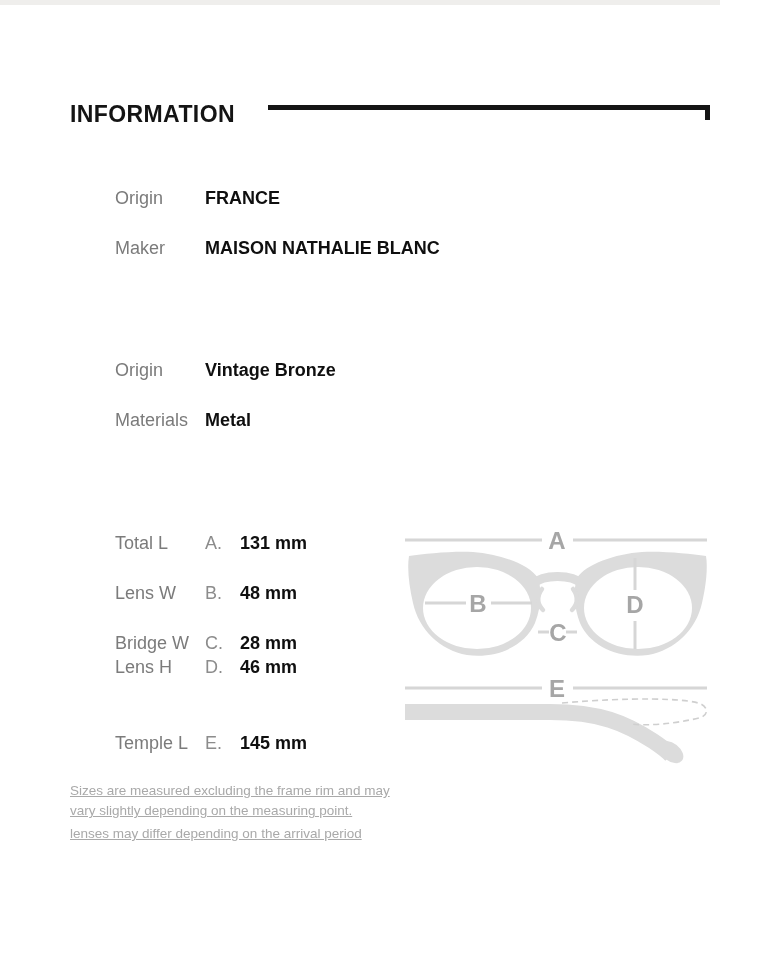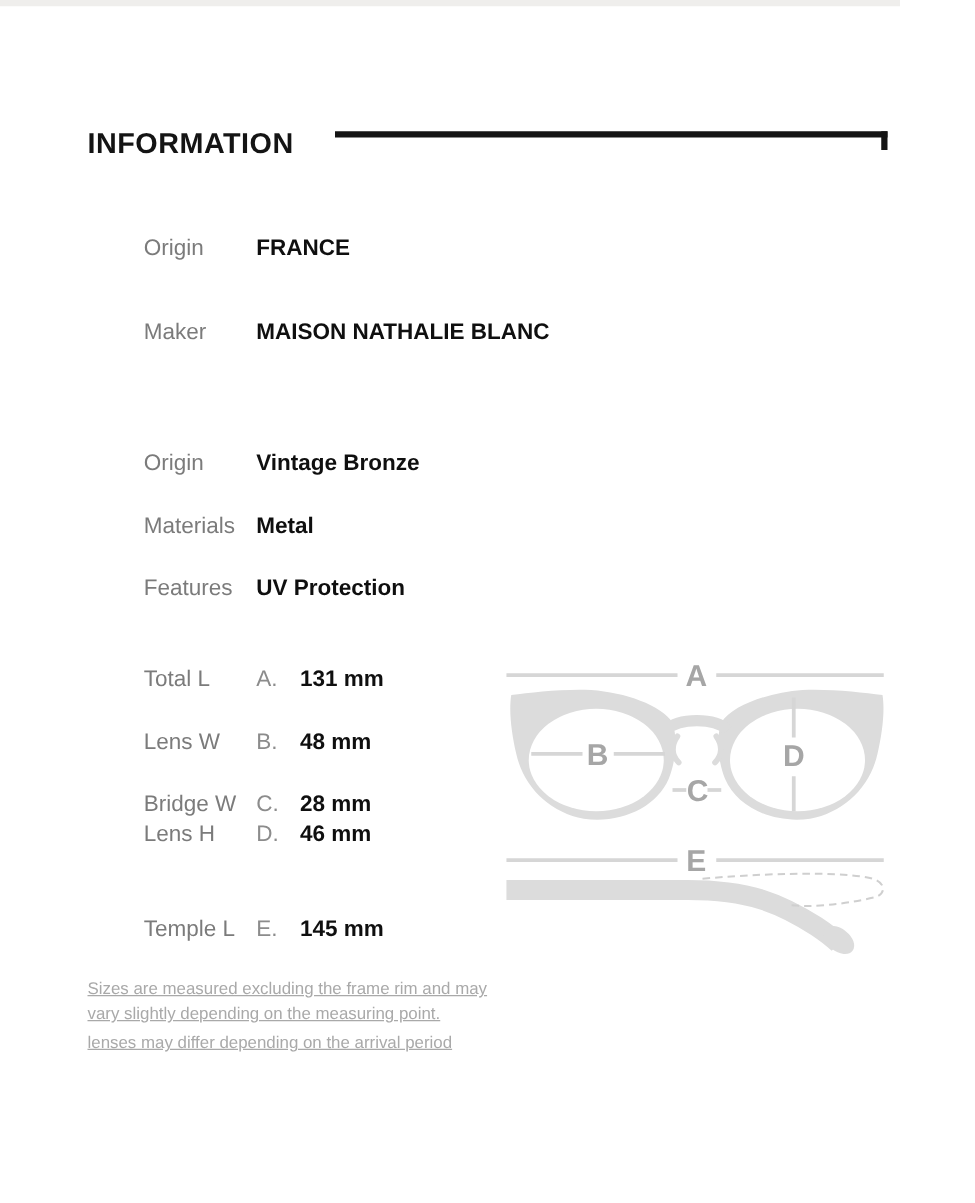--- a/index.html
+++ b/index.html
@@ -44,36 +44,32 @@
 
   <h2 class="page-title">INFORMATION</h2>
   <div class="title-rule">
     <span class="tick"></span>
   </div>
 
   <div class="row" style="top:186px">
     <span class="lbl">Origin</span>
     <span class="val">FRANCE</span>
   </div>
-  <div class="row" style="top:253px">
+  <div class="row" style="top:236px">
     <span class="lbl">Maker</span>
     <span class="val">MAISON NATHALIE BLANC</span>
   </div>
 
   <div class="row" style="top:358px">
     <span class="lbl">Origin</span>
     <span class="val">Vintage Bronze</span>
   </div>
   <div class="row" style="top:408px">
     <span class="lbl">Materials</span>
     <span class="val">Metal</span>
-  </div>
-  <div class="row" style="top:458px">
-    <span class="lbl">Features</span>
-    <span class="val">UV Protection</span>
   </div>
 
   <div class="row" style="top:531px">
     <span class="lbl">Total L</span>
     <span class="ltr">A.</span>
     <span class="mval">131 mm</span>
   </div>
   <div class="row" style="top:581px">
     <span class="lbl">Lens W</span>
     <span class="ltr">B.</span>

